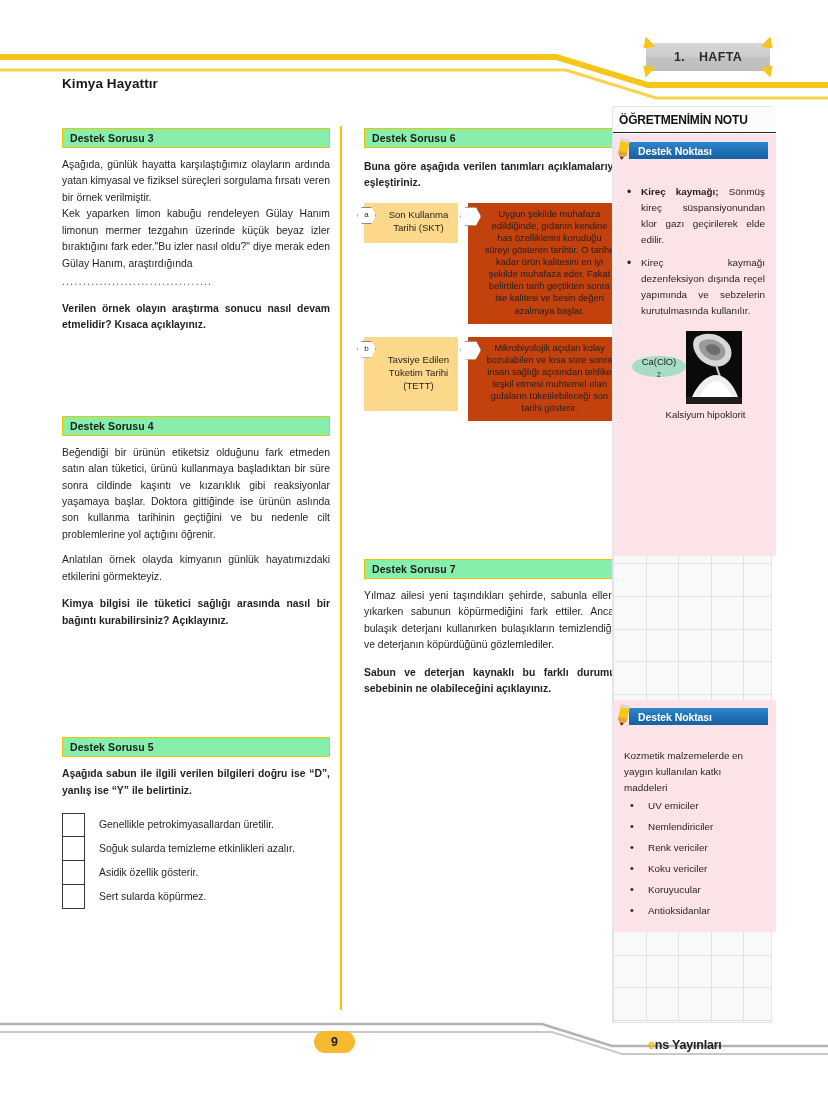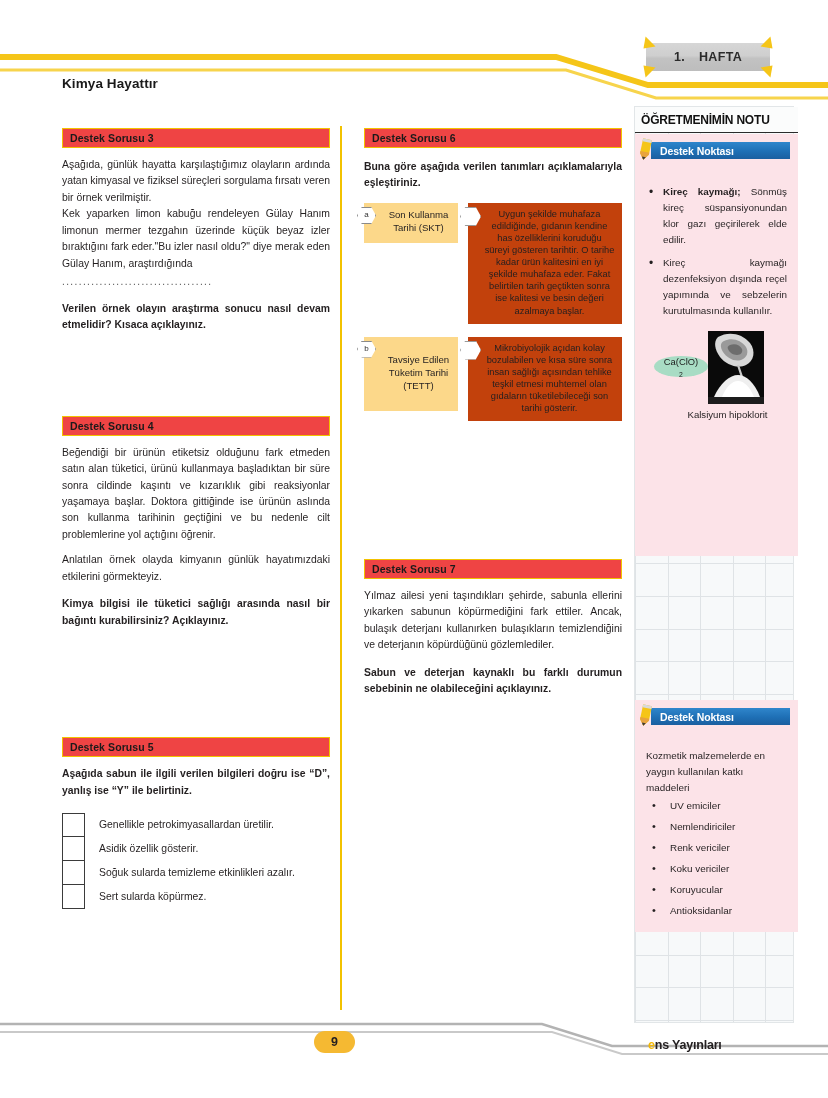--- a/index.html
+++ b/index.html
@@ -43,21 +43,21 @@
   .col-divider {
     position: absolute; left: 340px; top: 126px;
     width: 1.6px; height: 884px; background: #f2c200;
   }
 
   .col-left  { position: absolute; left: 62px;  top: 128px; width: 268px; }
   .col-mid   { position: absolute; left: 364px; top: 128px; width: 258px; }
 
   .q-header {
     border: 1.6px solid #f2c200;
-    background: #ef4444;
+    background: #86efac;
     height: 20px;
     display: flex; align-items: center;
     padding-left: 7px;
     font-size: 10.5px; font-weight: bold;
     color: #1a1a1a;
     letter-spacing: .1px;
   }
   .q-body { font-size: 10.4px; line-height: 1.58; text-align: justify; margin-top: 9px; color: #231f20; }
   .q-body p { margin-bottom: 0px; }
   .q-body p + p { margin-top: 9px; }
@@ -104,21 +104,21 @@
     background: #c2410c;
     margin-left: 10px;
     flex: 1;
     padding: 5px 7px 7px 16px;
     font-size: 9.3px; line-height: 1.3;
     text-align: center; color: #231f20;
   }
 
   
   .sidebar {
-    position: absolute; left: 634px; top: 106px;
+    position: absolute; left: 612px; top: 106px;
     width: 160px; height: 917px;
     background:
       repeating-linear-gradient(to right,  #dfe3e6 0 1px, transparent 1px 32.6px),
       repeating-linear-gradient(to bottom, #dfe3e6 0 1px, transparent 1px 32.6px),
       #f7f9fa;
     border: 1px solid #e2e6e8;
   }
   .sb-title {
     position: absolute; left: 0; top: 0; width: 163px;
     padding: 6px 0 5px 6px;
@@ -247,25 +247,25 @@
   <div class="q-body">
     <p class="q-bold">Aşağıda sabun ile ilgili verilen bilgileri doğru ise “D”, yanlış ise “Y” ile belirtiniz.</p>
   </div>
   <div class="cb-list">
     <div class="cb-row">
       <div class="cb-box"></div>
       <div class="cb-label">Genellikle petrokimyasallardan üretilir.</div>
     </div>
     <div class="cb-row">
       <div class="cb-box"></div>
-      <div class="cb-label">Asidik özellik gösterir.</div>
+      <div class="cb-label">Soğuk sularda temizleme etkinlikleri azalır.</div>
     </div>
     <div class="cb-row">
       <div class="cb-box"></div>
-      <div class="cb-label">Soğuk sularda temizleme etkinlikleri azalır.</div>
+      <div class="cb-label">Asidik özellik gösterir.</div>
     </div>
     <div class="cb-row">
       <div class="cb-box"></div>
       <div class="cb-label">Sert sularda köpürmez.</div>
     </div>
   </div>
 </div>
 
 <div class="col-mid">
 

